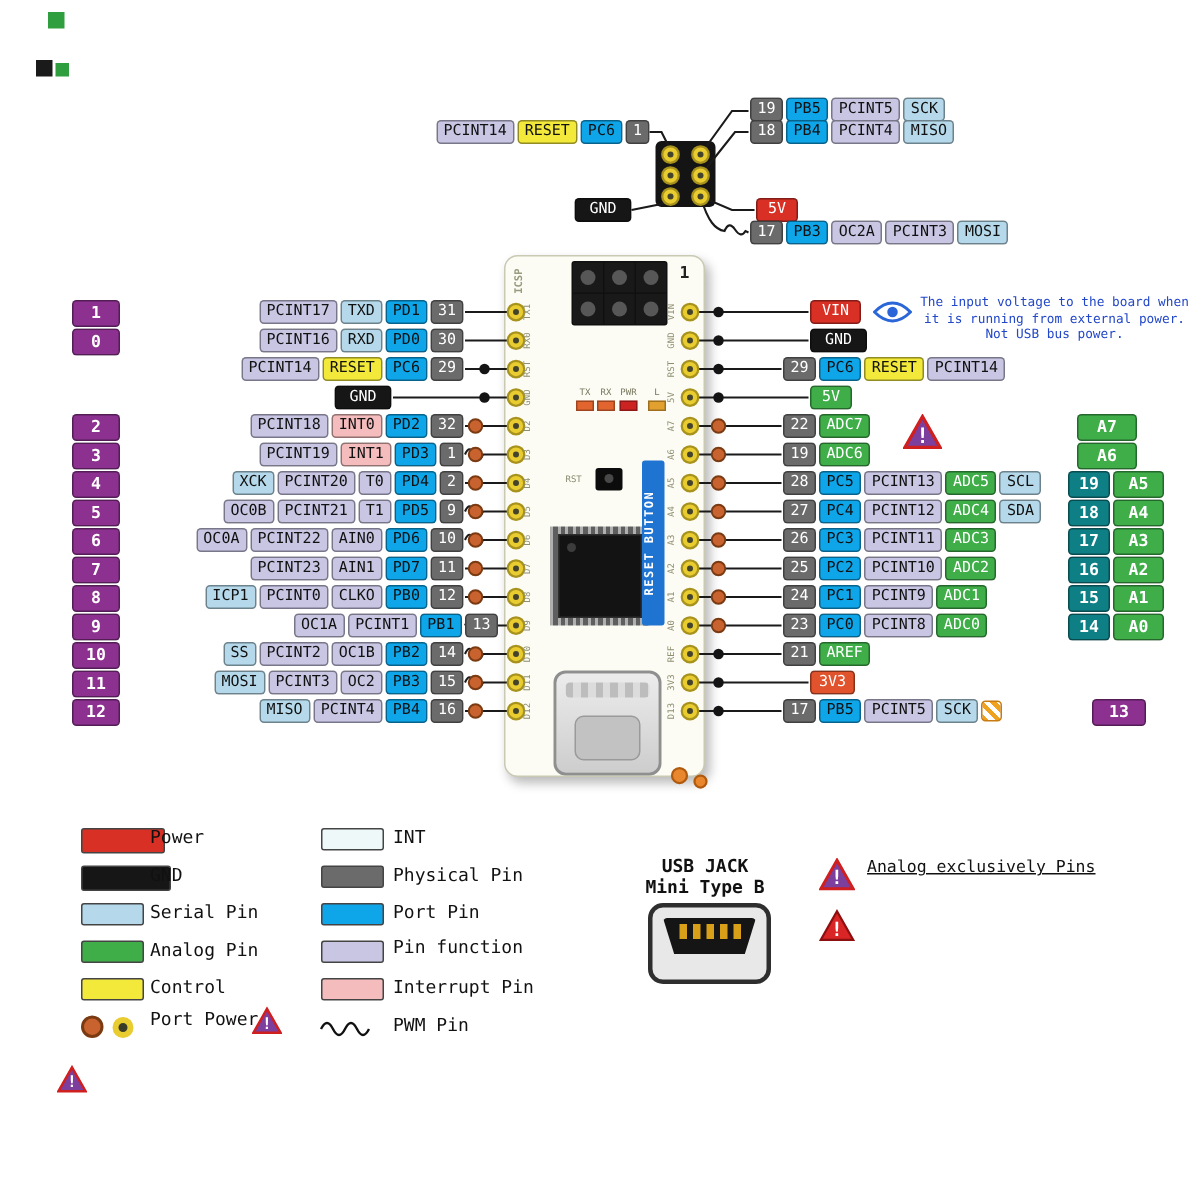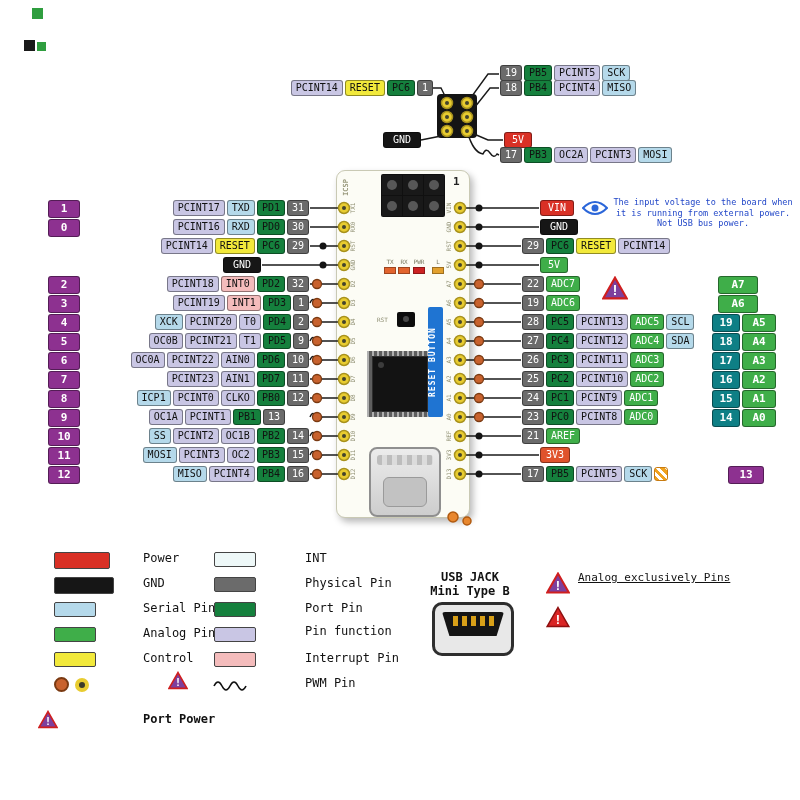--- a/index.html
+++ b/index.html
@@ -5,21 +5,21 @@
   html,body{margin:0;padding:0;background:#fff;}
   #diagram{position:relative;width:800px;height:800px;background:#fff;overflow:hidden;
            font-family:"DejaVu Sans Mono","Liberation Mono",monospace;}
   #wires{position:absolute;left:0;top:0;z-index:2;pointer-events:none;}
 
   
   .box{display:inline-block;padding:1px 4px;font:10px "DejaVu Sans Mono",monospace;line-height:12px;
        border-radius:3px;border:1px solid rgba(0,0,0,.4);white-space:nowrap;color:#111;}
   .c-func{background:#c9c6e4}
   .c-serial{background:#b5d9ea}
-  .c-port{background:#15803d}
+  .c-port{background:#0ea5e9}
   .c-phys{background:#6b6b6b;color:#fff}
   .c-int{background:#f4bcbc}
   .c-control{background:#f2e93b}
   .c-gnd{background:#161616;color:#fff;padding:1px 9px}
   .c-power{background:#d93025;color:#fff;padding:1px 7px}
   .c-analog{background:#3fae49;color:#fff}
   .c-v5{background:#3fae49;color:#fff;padding:1px 7px}
   .c-v33{background:#e0532c;color:#fff;padding:1px 5px}
   .c-teal{background:#0e7f85;color:#fff}
   .c-purple{background:#8d3190;color:#fff}
@@ -68,21 +68,21 @@
   
   .vin-note{position:absolute;left:612px;top:197px;width:182px;font:8.5px "DejaVu Sans Mono",monospace;
             color:#2247c8;line-height:10.5px;text-align:center;z-index:3;}
   .eye-icon{position:absolute;left:582px;top:200px;z-index:3;}
   .mainwarn{position:absolute;left:602px;top:276px;z-index:3;}
   .psum{position:absolute;left:66px;top:711px;font:9px "DejaVu Sans Mono",monospace;color:#111;line-height:11px;z-index:3;}
   .psumicon{position:absolute;left:38px;top:710px;z-index:3;}
 
   
   .sw{position:absolute;width:40px;height:13px;border:1px solid #444;border-radius:2px;z-index:3;}
-  .leglabel{position:absolute;font:12px "DejaVu Sans Mono",monospace;color:#111;white-space:nowrap;z-index:3;margin-left:43px;}
+  .leglabel{position:absolute;font:12px "DejaVu Sans Mono",monospace;color:#111;white-space:nowrap;z-index:3;}
   .ppwrap{position:absolute;display:flex;align-items:center;z-index:3;}
   .ppdot{display:inline-block;border-radius:50%;}
   .ppo{width:11px;height:11px;border:2px solid #7a3a12;background:#c8622e;}
   .ppy{width:6px;height:6px;border:4px solid #e8cc30;background:#3a3a28;margin-left:6px;}
   .pptri{position:absolute;left:168px;top:671px;z-index:3;}
   .usb-title{position:absolute;left:470px;top:570px;transform:translateX(-50%);text-align:center;
              font:bold 12px "DejaVu Sans Mono",monospace;color:#111;line-height:14px;z-index:3;}
   .usb-jack{position:absolute;left:432px;top:602px;z-index:3;}
   .usb-outer{width:76px;height:48px;border:3px solid #2e2e2e;border-radius:10px;background:#e8e8e8;position:relative;}
   .usb-inner{position:absolute;left:7px;top:7px;width:62px;height:24px;background:#151515;border-radius:3px;
@@ -392,21 +392,21 @@
     </div>
     <div class="box c-purple pnum" style="top: 371px; left: 48px;">7</div>
     <div class="prow" style="top: 390px; right: 491px;">
       <span class="box c-serial">ICP1</span>
       <span class="box c-func">PCINT0</span>
       <span class="box c-func">CLKO</span>
       <span class="box c-port">PB0</span>
       <span class="box c-phys">12</span>
     </div>
     <div class="box c-purple pnum" style="top: 390px; left: 48px;">8</div>
-    <div class="prow" style="top: 409px; right: 515px;">
+    <div class="prow" style="top: 409px; right: 468px;">
       <span class="box c-func">OC1A</span>
       <span class="box c-func">PCINT1</span>
       <span class="box c-port">PB1</span>
       <span class="box c-phys">13</span>
     </div>
     <div class="box c-purple pnum" style="top: 409px; left: 48px;">9</div>
     <div class="prow" style="top: 428px; right: 491px;">
       <span class="box c-serial">SS</span>
       <span class="box c-func">PCINT2</span>
       <span class="box c-func">OC1B</span>
@@ -613,21 +613,21 @@
     <div class="sw c-serial" style="left: 54px; top: 602px;"></div>
     <div class="leglabel" style="left: 100px; top: 601px;">Serial Pin</div>
     <div class="sw c-analog" style="left: 54px; top: 627px;"></div>
     <div class="leglabel" style="left: 100px; top: 626px;">Analog Pin</div>
     <div class="sw c-control" style="left: 54px; top: 652px;"></div>
     <div class="leglabel" style="left: 100px; top: 651px;">Control</div>
     <div class="ppwrap" style="left: 54px; top: 677px;">
       <i class="ppdot ppo"></i>
       <i class="ppdot ppy"></i>
     </div>
-    <div class="leglabel" style="left: 100px; top: 712px; font-weight: bold;">Port Power</div>
+    <div class="leglabel" style="left: 100px; top: 672px;">Port Power</div>
     <div class="sw c-intlegend" style="left: 214px; top: 552px;"></div>
     <div class="leglabel" style="left: 262px; top: 551px;">INT</div>
     <div class="sw c-phys" style="left: 214px; top: 577px;"></div>
     <div class="leglabel" style="left: 262px; top: 576px;">Physical Pin</div>
     <div class="sw c-port" style="left: 214px; top: 602px;"></div>
     <div class="leglabel" style="left: 262px; top: 601px;">Port Pin</div>
     <div class="sw c-func" style="left: 214px; top: 627px;"></div>
     <div class="leglabel" style="left: 262px; top: 624px; text-align: right;">Pin function</div>
     <div class="sw c-int" style="left: 214px; top: 652px;"></div>
     <div class="leglabel" style="left: 262px; top: 651px;">Interrupt Pin</div>

